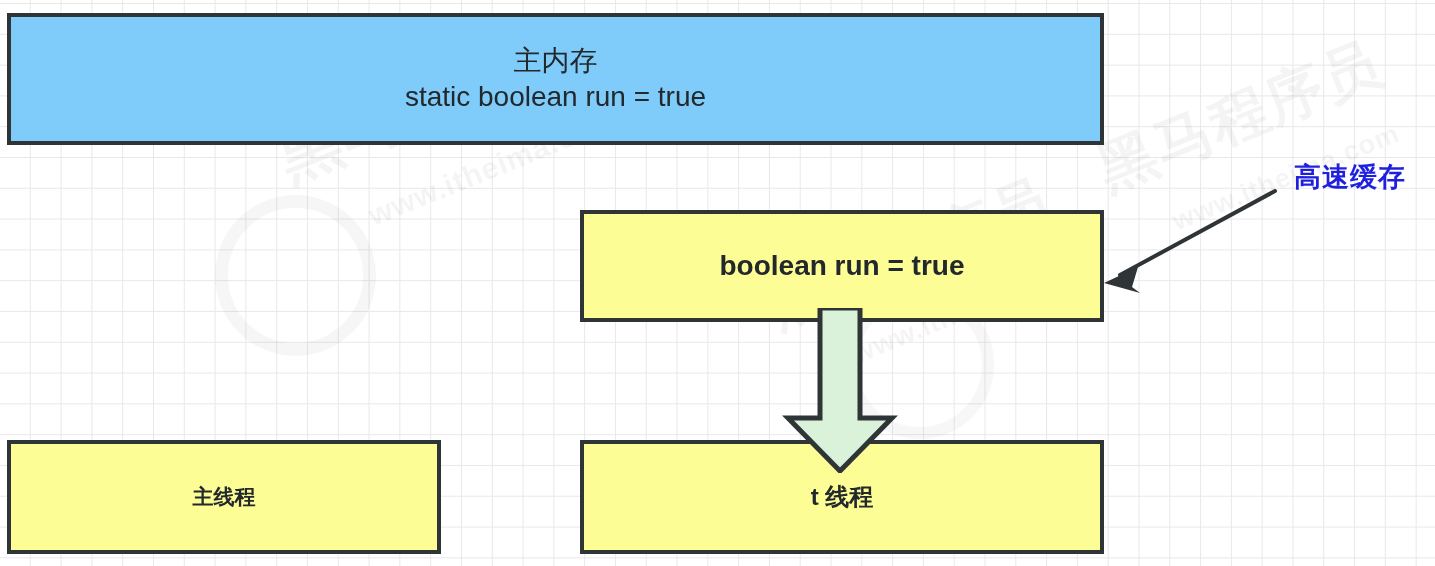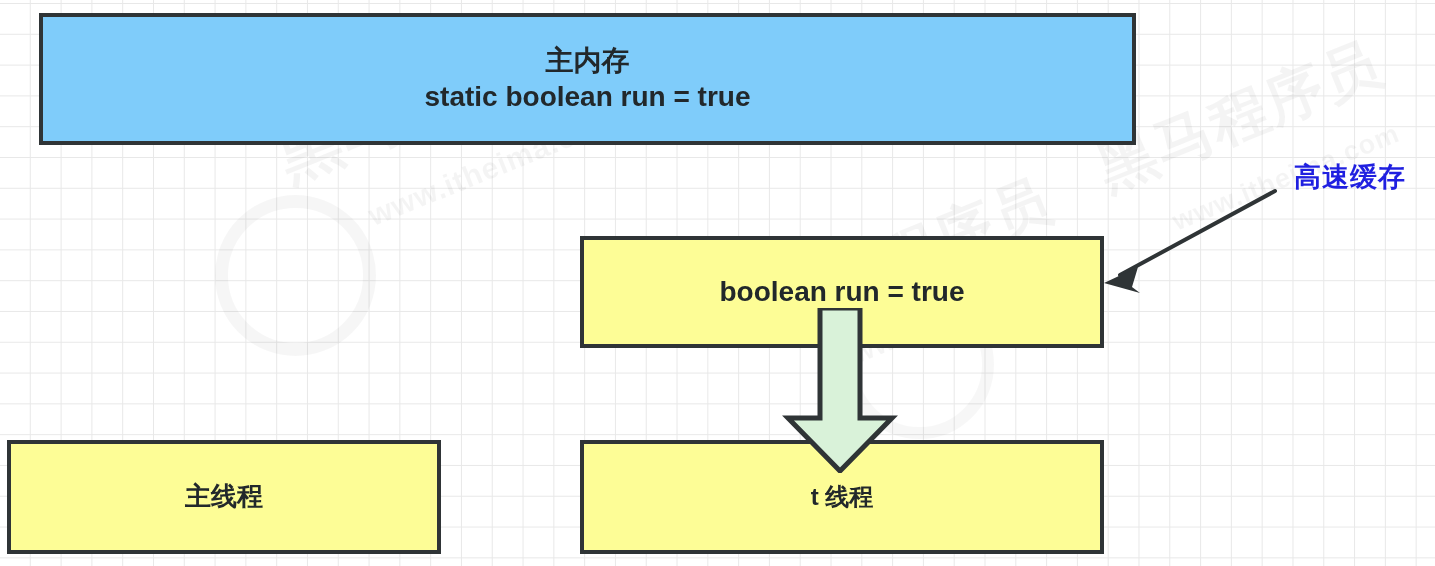--- a/index.html
+++ b/index.html
@@ -98,39 +98,38 @@
     color: #22282b;
     line-height: 1.28;
   }
 
   #main-memory-box {
     left: 7px;
     top: 13px;
     width: 1097px;
     height: 132px;
     font-size: 28px;
-    font-weight: bold;
-    margin-left: 32px;
+    font-weight: normal;
   }
 
   #cache-box {
     left: 580px;
-    top: 236px;
+    top: 210px;
     width: 524px;
     height: 112px;
     font-size: 28px;
     font-weight: bold;
   }
 
   #main-thread-box {
     left: 7px;
     top: 440px;
     width: 434px;
     height: 114px;
-    font-size: 26px;
+    font-size: 21px;
     font-weight: bold;
   }
 
   #t-thread-box {
     left: 580px;
     top: 440px;
     width: 524px;
     height: 114px;
     font-size: 24px;
     font-weight: bold;

